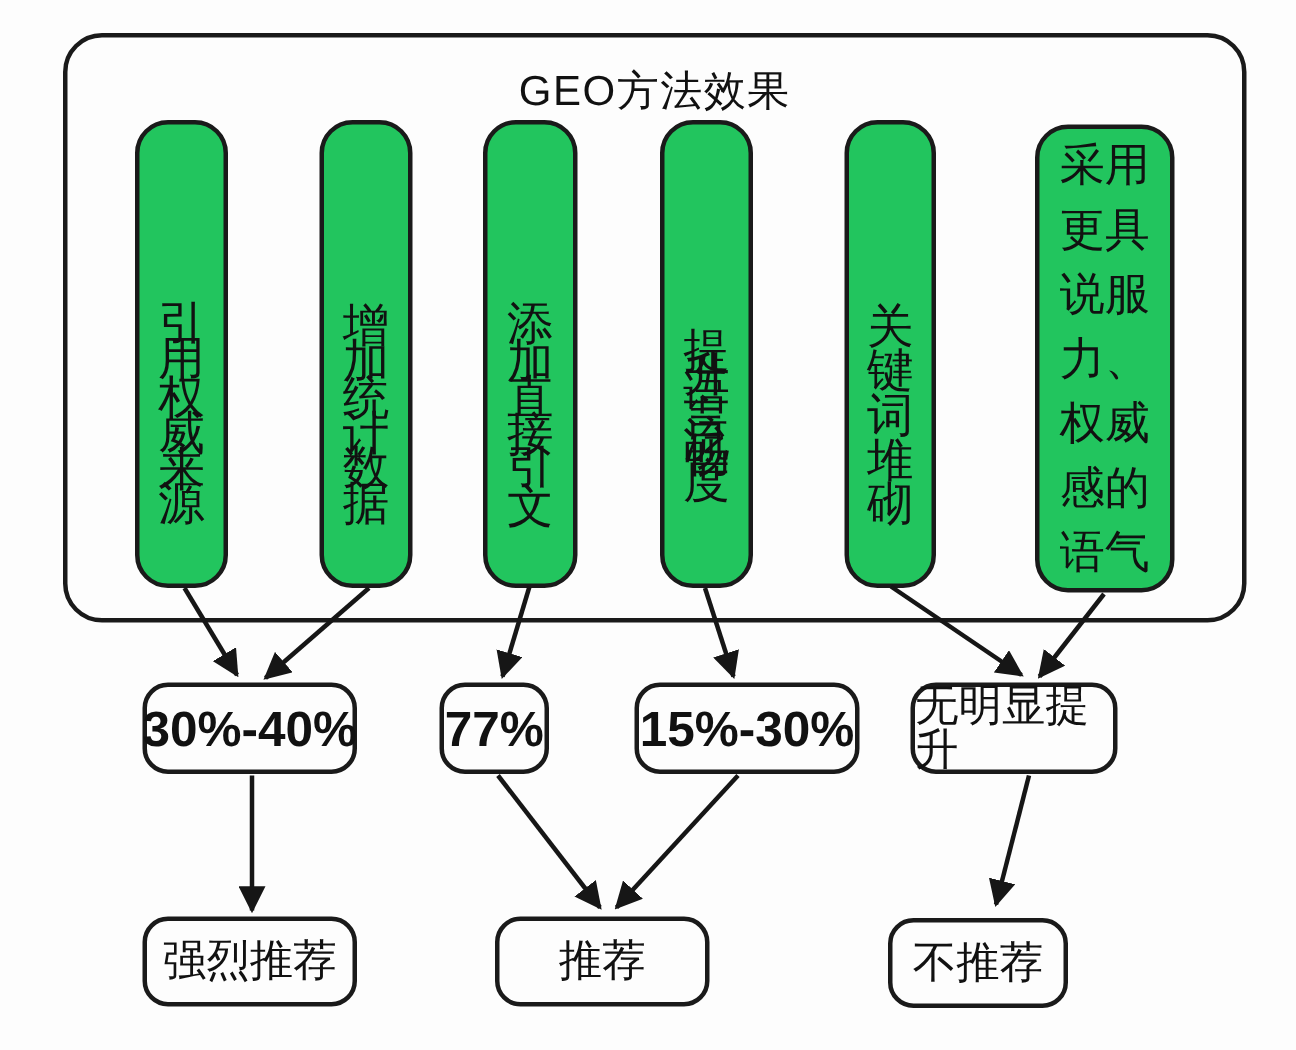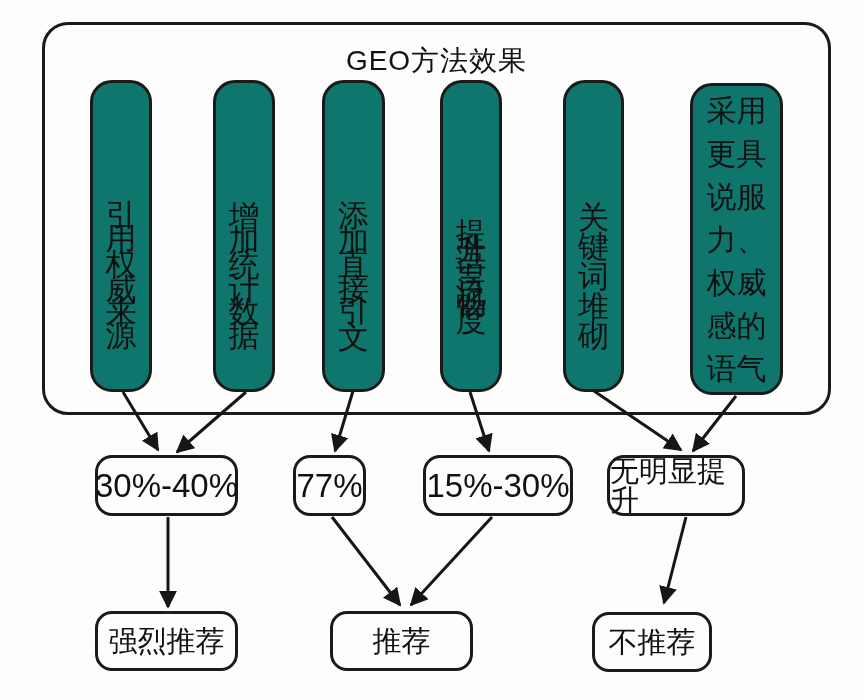--- a/index.html
+++ b/index.html
@@ -36,21 +36,21 @@
     letter-spacing: 1px;
   }
 
   
   .vbox {
     position: absolute;
     top: 80px;
     height: 312px;
     border: 3.5px solid #1a1a1a;
     border-radius: 22px;
-    background: #0f766e;
+    background: #22c55e;
     display: flex;
     align-items: center;
     justify-content: center;
   }
   .vtext {
     writing-mode: vertical-lr;
     text-orientation: upright;
     font-size: 31px;
     font-weight: 500;
     line-height: 1;
@@ -74,21 +74,21 @@
     position: absolute;
     border: 3.5px solid #1a1a1a;
     border-radius: 17px;
     background: #fdfdfd;
     display: flex;
     align-items: center;
     justify-content: center;
     line-height: 1;
     font-weight: 500;
   }
-  .pct { font-size: 33px; font-weight: 400; }
+  .pct { font-size: 33px; font-weight: 700; }
   .cjk { font-size: 29px; }
 
   .arrow-layer {
     position: absolute;
     left: 0; top: 0;
     width: 864px; height: 700px;
     pointer-events: none;
   }
   .arrow-layer line {
     stroke: #161616;

